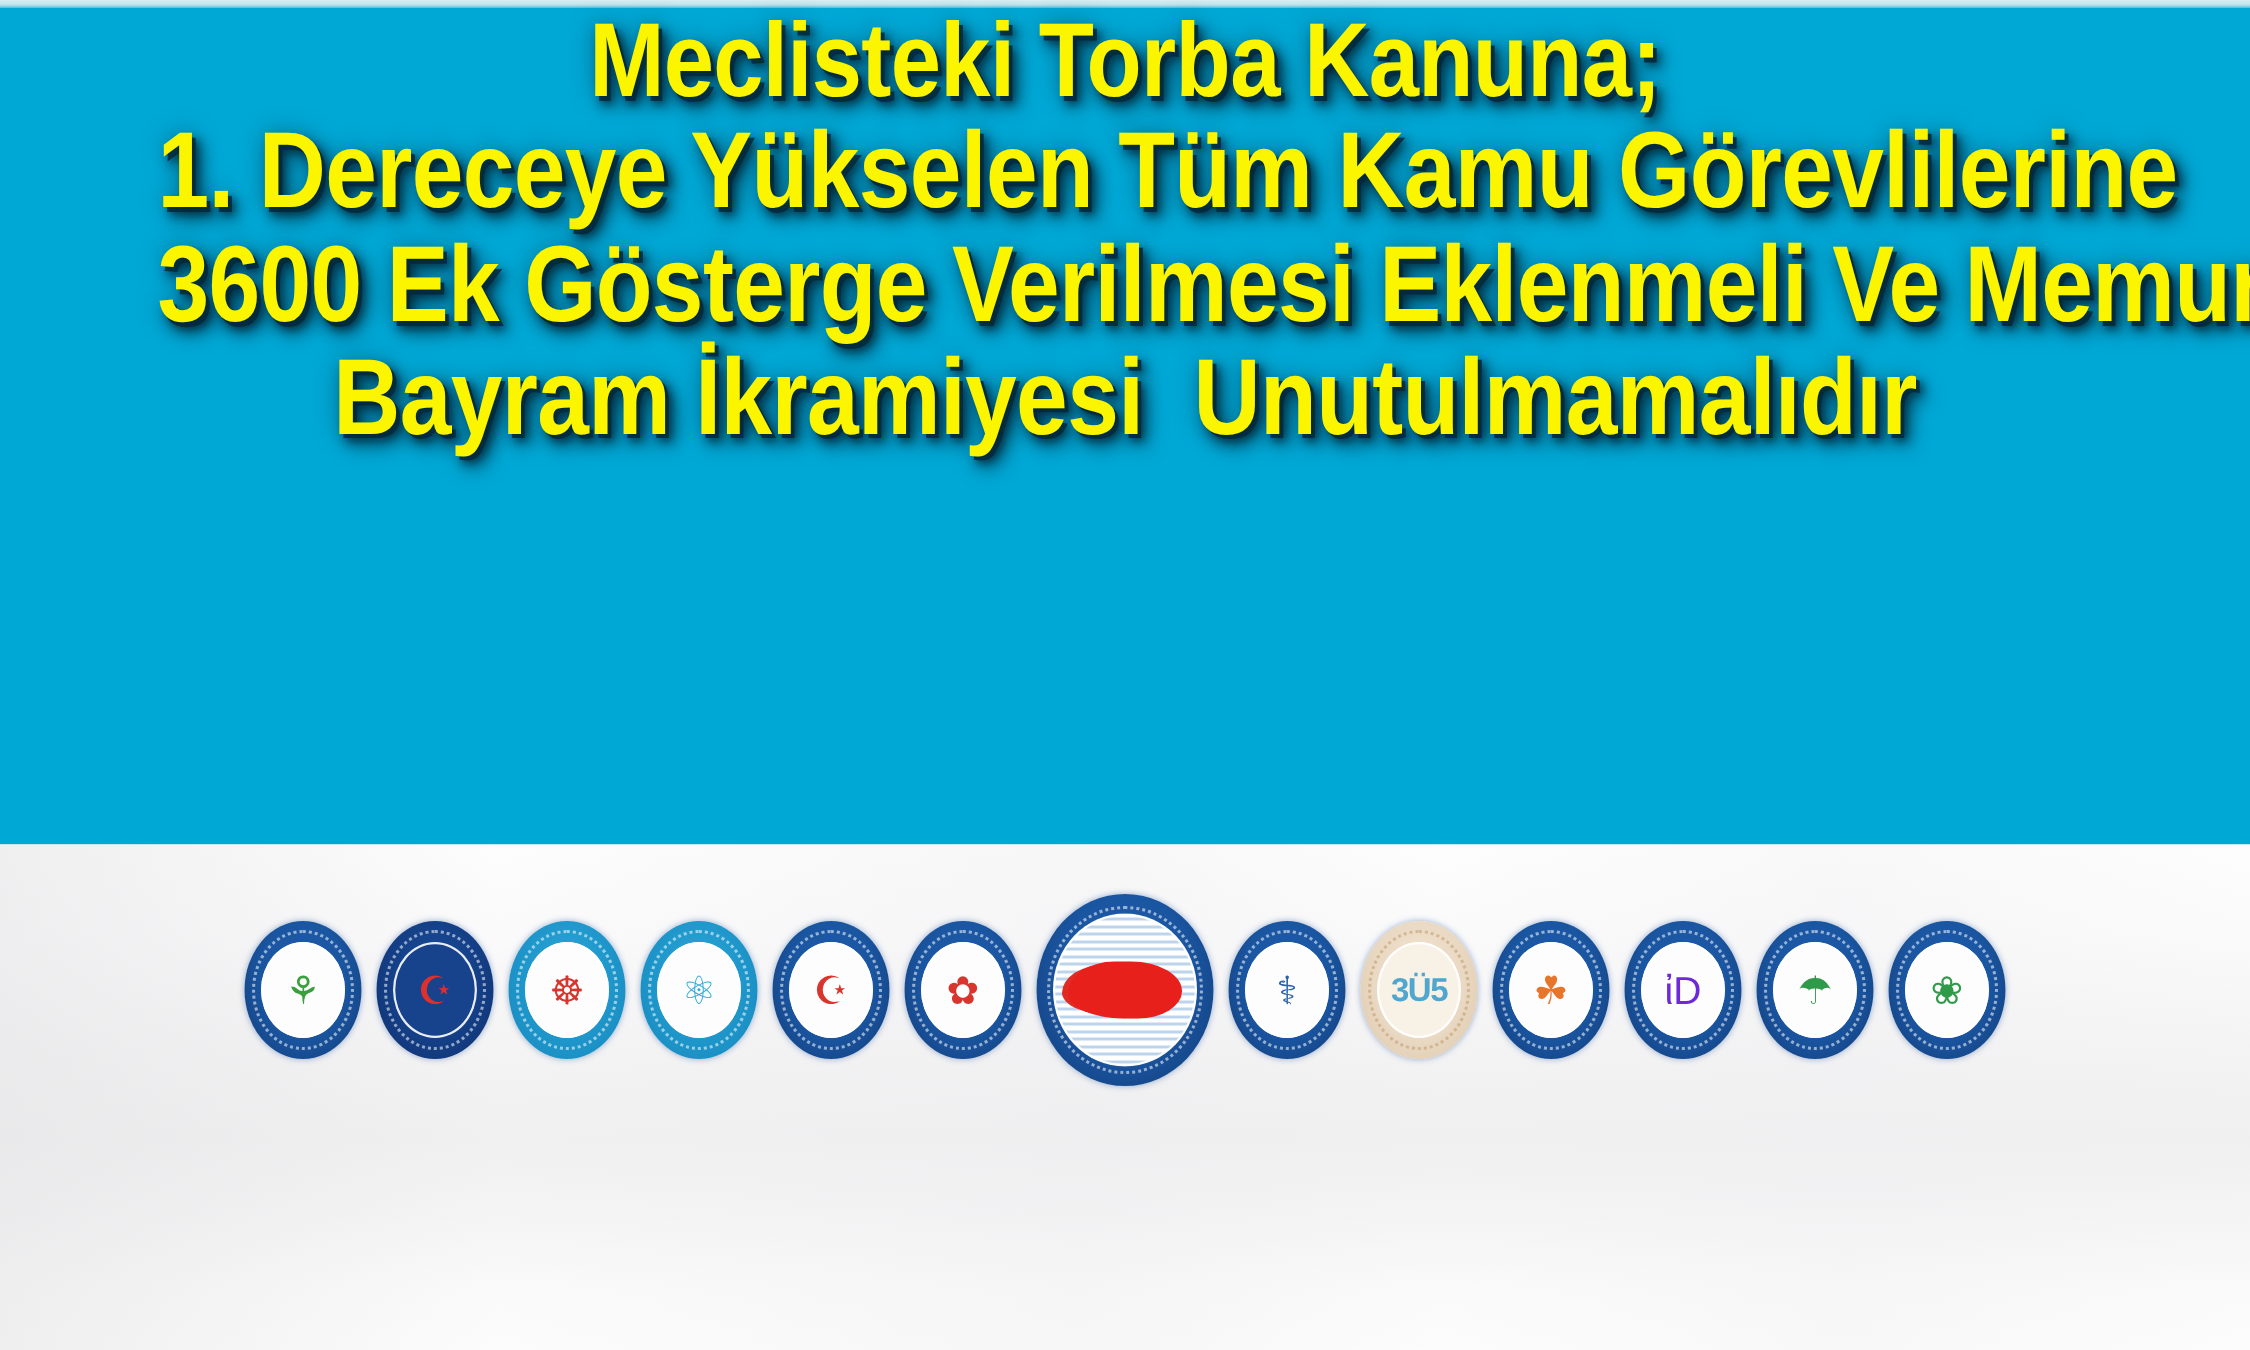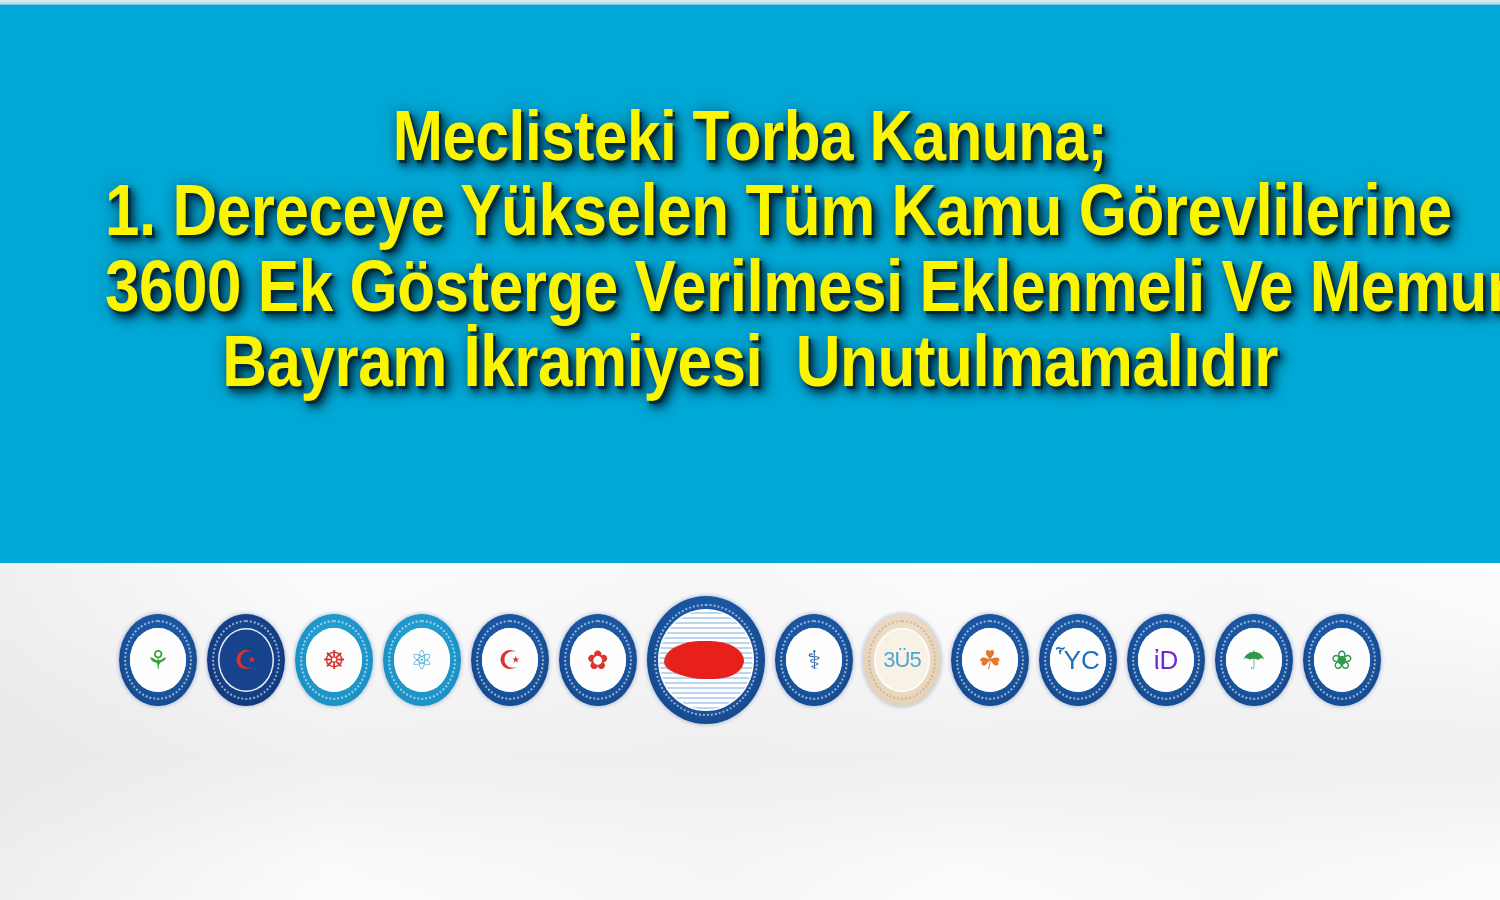--- a/index.html
+++ b/index.html
@@ -35,21 +35,20 @@
   }
   .banner-inner {
     position: absolute;
     top: 0; left: 0;
     width: 1500px;
     height: 558px;
     display: flex;
     flex-direction: column;
     align-items: center;
     justify-content: flex-start;
-    padding-top: 96px;
     box-sizing: border-box;
   }
 
   .headline-line {
     display: block;
     width: 100%;
     text-align: center;
     color: #fcf500;
     font-family: "Liberation Sans Narrow", "Liberation Sans", "DejaVu Sans Condensed", "DejaVu Sans", sans-serif;
     font-weight: 700;
@@ -185,21 +184,21 @@
     text-align: center;
   }
 
   .em-tree   { color: #3aa03c; }
   .em-flag   { color: #e0302c; }
   .em-red    { color: #d8352e; }
   .em-blue   { color: #1b6fc0; }
   .em-teal   { color: #2fa9d8; }
   .em-rose   { color: #d8352e; }
   .em-cad    { color: #2a62a8; }
-  .em-sand   { color: #4fa7cf; font-weight: 400; font-size: 22px; letter-spacing: -1px; }
+  .em-sand   { color: #4fa7cf; font-weight: 700; font-size: 22px; letter-spacing: -1px; }
   .em-orange { color: #e8762a; }
   .em-green  { color: #2f9a4a; }
   .em-globe  { color: #6d28d9; }
 
   .map-tr {
     width: 70%;
     height: 34%;
     background: #e02b24;
     border-radius: 42% 46% 40% 50% / 55% 52% 48% 45%;
     box-shadow: -6px 0 0 -2px #e02b24;
@@ -292,27 +291,20 @@
           <span class="glyph em-sand">3Ü5</span>
         </div>
       </div>
       <div class="logo white" title="BEM-BİR-SEN">
         <div class="ring"></div>
         <div class="micro"></div>
         <div class="disc">
           <span class="glyph em-orange">☘</span>
         </div>
       </div>
-      <div class="logo white" title="BİRLİK HABER-SEN">
-        <div class="ring"></div>
-        <div class="micro"></div>
-        <div class="disc">
-          <span class="glyph em-blue">ὟC</span>
-        </div>
-      </div>
       <div class="logo white" title="ULAŞTIRMA MEMUR-SEN">
         <div class="ring"></div>
         <div class="micro"></div>
         <div class="disc">
           <span class="glyph em-globe">ἰD</span>
         </div>
       </div>
       <div class="logo white" title="ÖZGÜR MEMUR-SEN">
         <div class="ring"></div>
         <div class="micro"></div>

